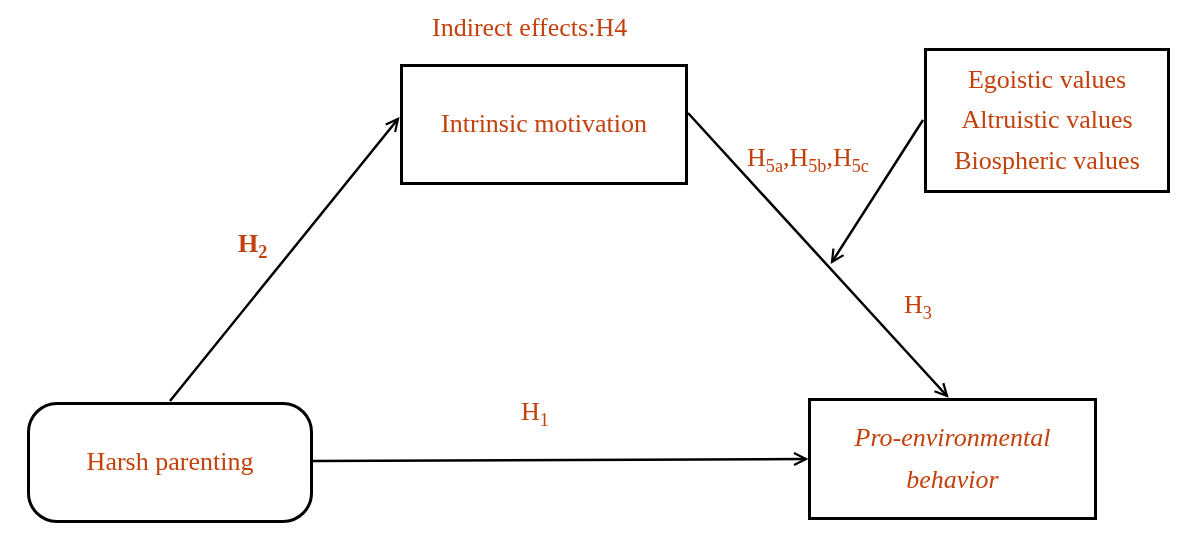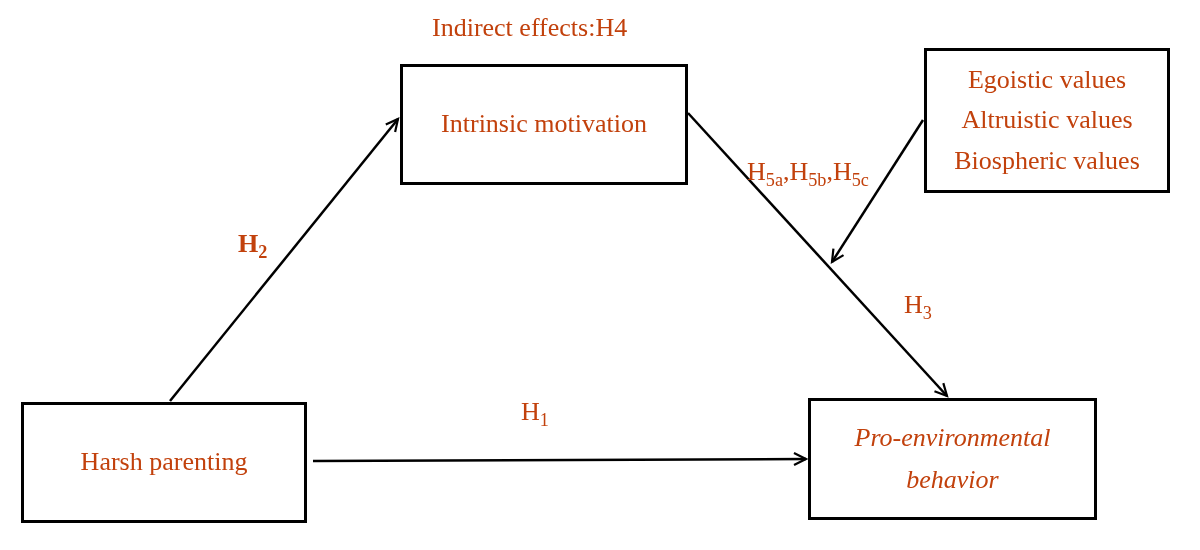--- a/index.html
+++ b/index.html
@@ -31,37 +31,37 @@
     flex-direction: column;
     align-items: center;
     justify-content: center;
     text-align: center;
     font-size: 26px;
     line-height: 1.55;
     box-sizing: border-box;
   }
   .box-intrinsic  { left: 400px; top: 52px;  width: 288px; height: 121px; margin-top: 12px; }
   .box-values     { left: 924px; top: 48px;  width: 246px; height: 145px; }
-  .box-harsh      { left: 21px;  top: 402px; width: 286px; height: 121px; }
+  .box-harsh      { left: 27px;  top: 402px; width: 286px; height: 121px; border-radius: 30px; }
   .box-proenv     { left: 808px; top: 398px; width: 289px; height: 122px; line-height: 1.6; font-style: italic; }
   .path-label {
     position: absolute;
     font-size: 26px;
     white-space: nowrap;
     line-height: 1.15;
   }
   .path-label sub {
     font-size: 0.7em;
     line-height: 0;
   }
   .lbl-indirect { left: 432px; top: 13px; }
   .lbl-h2 { left: 238px; top: 229px; font-weight: bold; }
   .lbl-h1 { left: 521px; top: 397px; }
   .lbl-h3 { left: 876px; top: 290px; margin-left: 28px; }
-  .lbl-h5 { left: 747px; top: 157px; }
+  .lbl-h5 { left: 747px; top: 143px; }
 </style>
 </head>
 <body>
 
 <div class="canvas">
 
   <svg class="arrow-layer" viewBox="0 0 1200 550">
     <defs>
       <marker id="openArrow" viewBox="0 0 18 18" refX="15" refY="9" markerWidth="18" markerHeight="18" markerUnits="userSpaceOnUse" orient="auto">
         <path d="M3,3 L15,9 L3,15" fill="none" stroke="#000000" stroke-width="2.2"></path>

